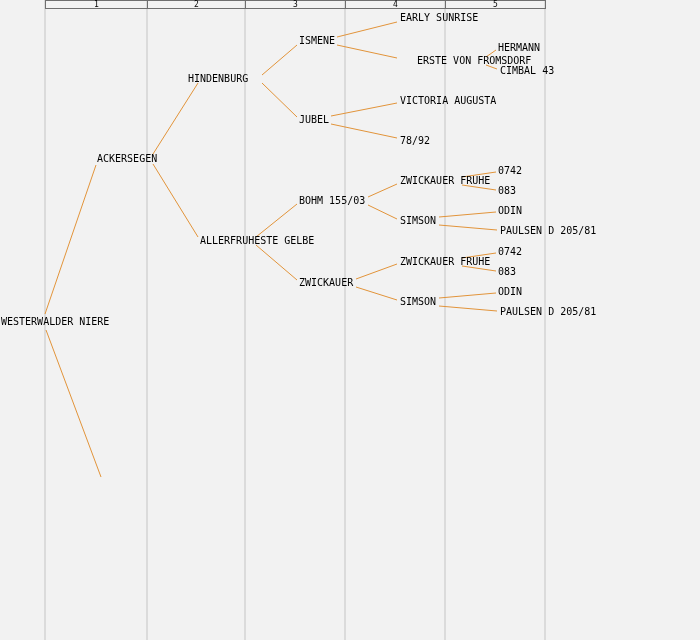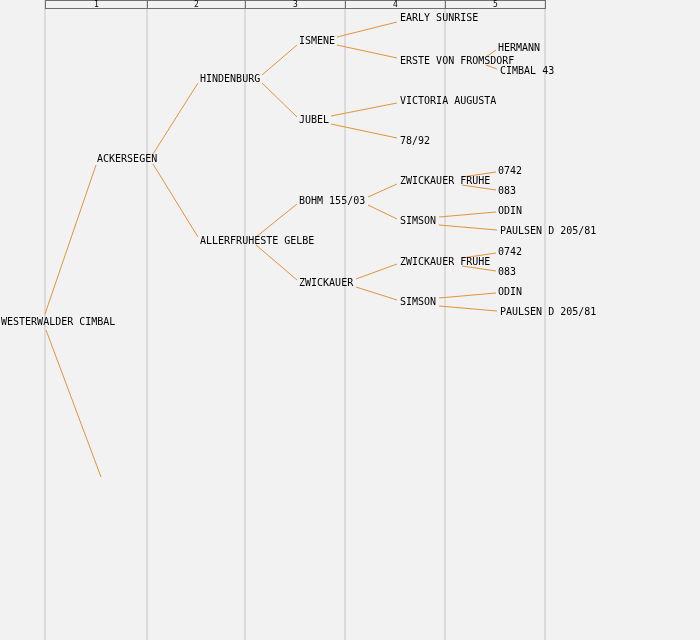--- a/index.html
+++ b/index.html
@@ -97,30 +97,30 @@
   </svg>
 
   <div>
     <div class="gen-header" style="left:45px;width:103px">1</div>
     <div class="gen-header" style="left:147px;width:99px">2</div>
     <div class="gen-header" style="left:245px;width:101px">3</div>
     <div class="gen-header" style="left:345px;width:101px">4</div>
     <div class="gen-header" style="left:445px;width:101px">5</div>
   </div>
 
-  <div class="node" style="left:1px;top:316px">WESTERWALDER CIMBAL</div>
+  <div class="node" style="left:1px;top:316px">WESTERWALDER NIERE</div>
   <div class="node" style="left:97px;top:153px">ACKERSEGEN</div>
-  <div class="node" style="left:200px;top:73px">HINDENBURG</div>
+  <div class="node" style="left:188px;top:73px">HINDENBURG</div>
   <div class="node" style="left:200px;top:235px">ALLERFRUHESTE GELBE</div>
   <div class="node" style="left:299px;top:35px">ISMENE</div>
   <div class="node" style="left:299px;top:114px">JUBEL</div>
   <div class="node" style="left:299px;top:195px">BOHM 155/03</div>
   <div class="node" style="left:299px;top:277px">ZWICKAUER</div>
   <div class="node" style="left:400px;top:12px">EARLY SUNRISE</div>
-  <div class="node" style="left:400px;top:55px">ERSTE VON FROMSDORF</div>
+  <div class="node" style="left:417px;top:55px">ERSTE VON FROMSDORF</div>
   <div class="node" style="left:400px;top:95px">VICTORIA AUGUSTA</div>
   <div class="node" style="left:400px;top:135px">78/92</div>
   <div class="node" style="left:400px;top:175px">ZWICKAUER FRUHE</div>
   <div class="node" style="left:400px;top:215px">SIMSON</div>
   <div class="node" style="left:400px;top:256px">ZWICKAUER FRUHE</div>
   <div class="node" style="left:400px;top:296px">SIMSON</div>
   <div class="node" style="left:498px;top:42px">HERMANN</div>
   <div class="node" style="left:500px;top:65px">CIMBAL 43</div>
   <div class="node" style="left:498px;top:165px">0742</div>
   <div class="node" style="left:498px;top:185px">083</div>

